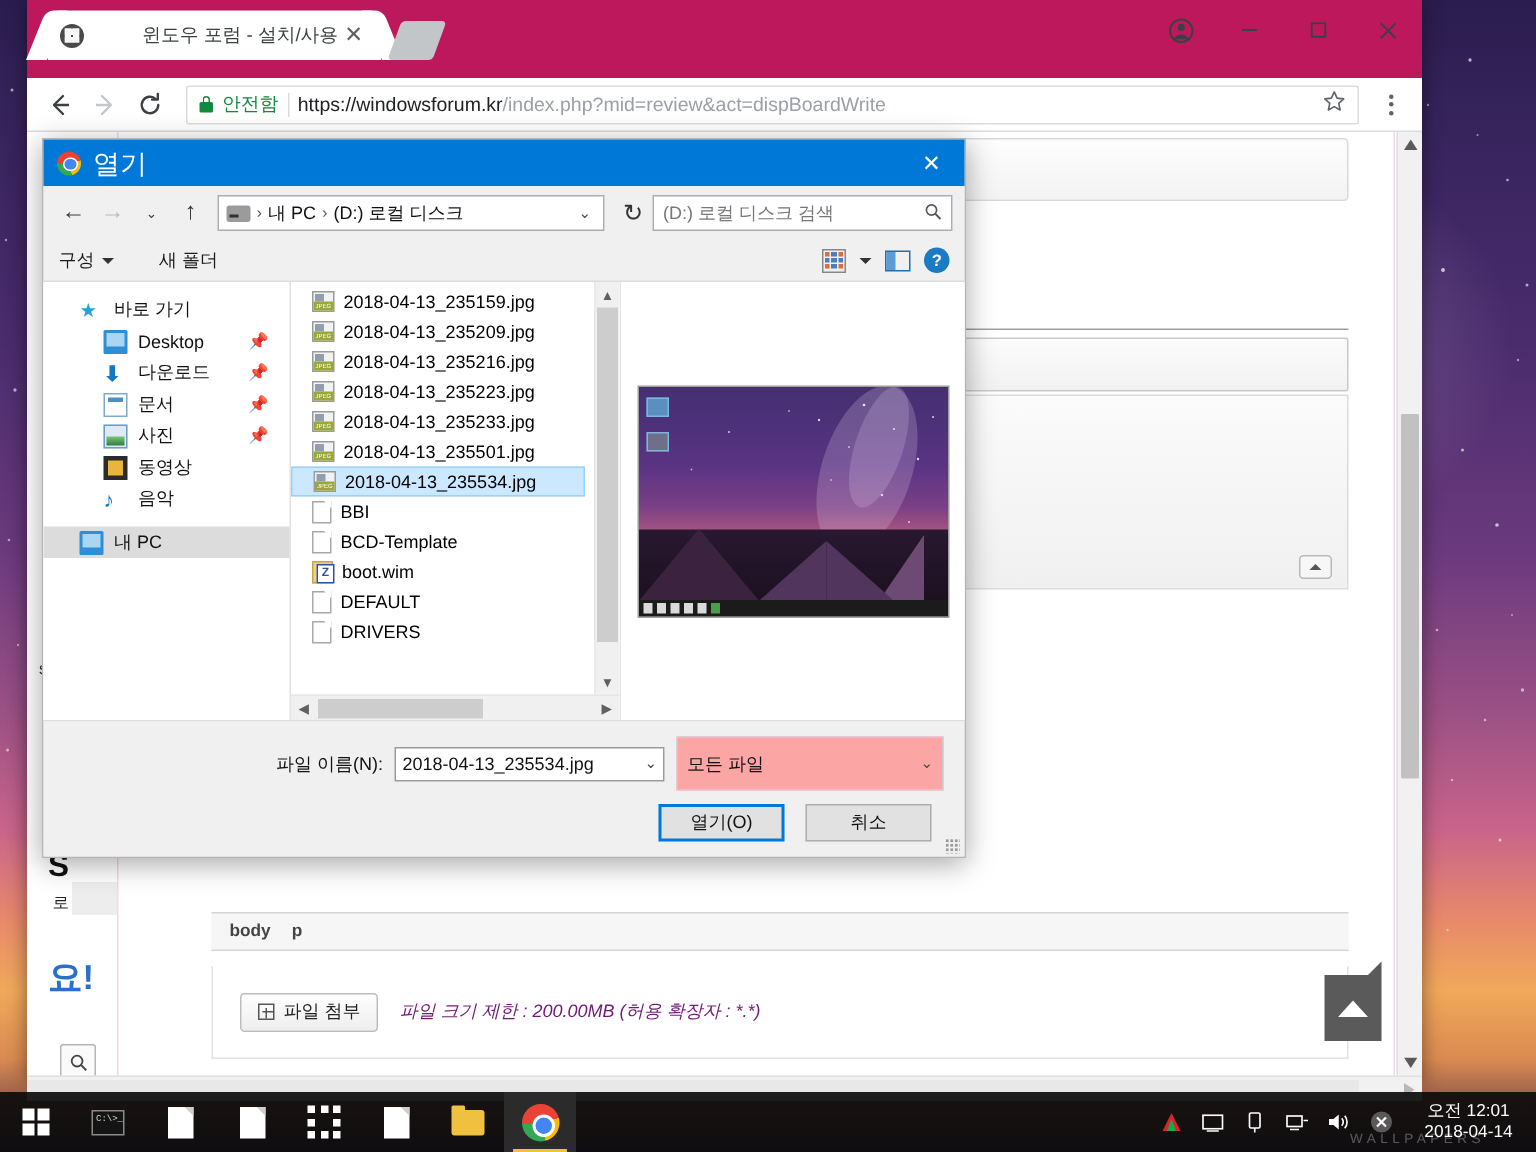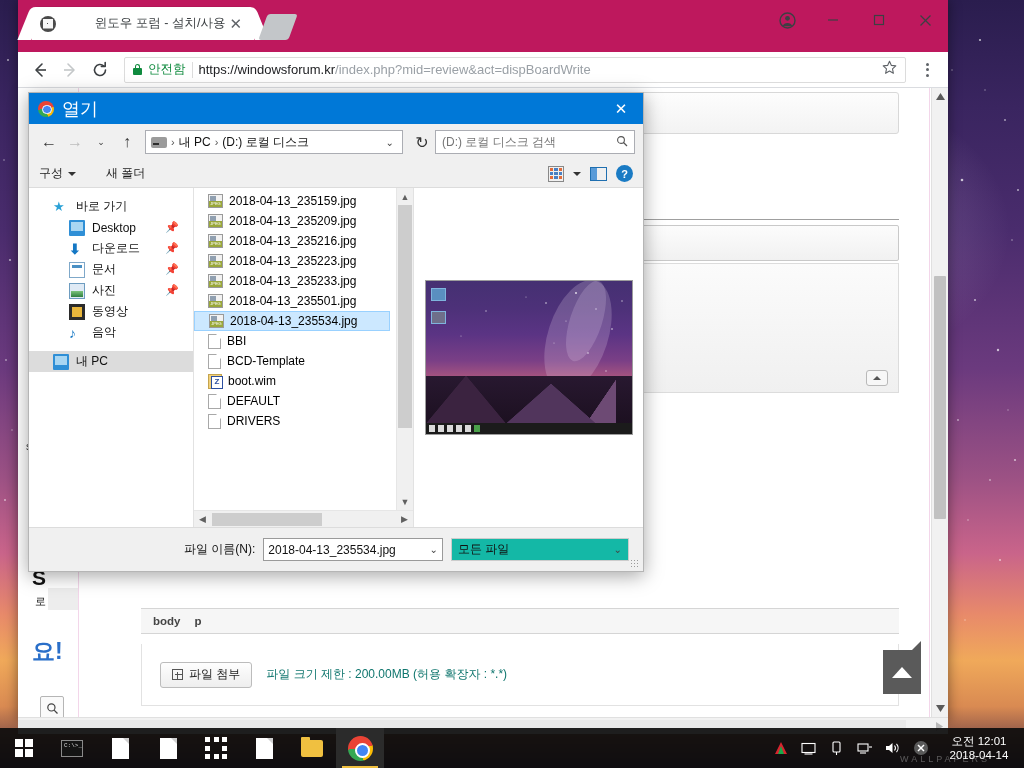--- a/index.html
+++ b/index.html
@@ -161,21 +161,21 @@
     font-size:12px; color:#222;
   }
   .attach-plus{
     width:11px;height:11px;border:1px solid #555; position:relative; display:inline-block;
   }
   .attach-plus:before,.attach-plus:after{
     content:"";position:absolute;background:#555;
   }
   .attach-plus:before{left:4px;top:2px;width:1px;height:7px;}
   .attach-plus:after{left:2px;top:4px;width:7px;height:1px;}
-  .attach-note{ font-size:12px; color:#0f766e; }
+  .attach-note{ font-size:12px; color:#701a75;font-style:italic; }
 
   .left-strip { position:absolute; left:0; top:0; width:60px; bottom:0; background:#fff;}
   .ls-link { position:absolute; left:18px; top:331px; font-size:11px; color:#1a6fd4;}
   .ls-txt  { position:absolute; left:8px;  top:352px; font-size:11px; color:#333;}
   .ls-grey { position:absolute; left:28px; top:385px; width:34px; height:26px; background:#e8e8e8;}
   .ls-hr   { position:absolute; left:14px; top:462px; width:46px; height:1px; background:#ddd;}
   .ls-s    { position:absolute; left:14px; top:478px; font-size:21px; font-weight:bold; color:#111;}
   .ls-ro   { position:absolute; left:17px; top:506px; font-size:11px; color:#222;}
   .ls-grey2{ position:absolute; left:30px; top:500px; width:32px; height:22px; background:#ededed;}
   .ls-big  { position:absolute; left:14px; top:548px; font-size:23px; font-weight:bold; color:#2a6fc9;}
@@ -388,21 +388,21 @@
 
   .dlg-footer{ height:auto; background:#f0f0f0; padding:10px 14px 10px 0; position:relative;}
   .fn-row{ display:flex; align-items:center; gap:8px; padding-left:155px; }
   .fn-label2{ font-size:12px; color:#111; white-space:nowrap; }
   .fn-input{
     width:190px; height:23px; border:1px solid #9a9a9a; background:#fff;
     display:flex; align-items:center; padding:0 4px; font-size:12px; color:#111;
   }
   .fn-input .cv{ margin-left:auto; color:#444; font-size:10px; }
   .type-select{
-    width:188px; height:23px; border:1px solid #ccc; background:#14b8a6;
+    width:188px; height:36px; border:1px solid #ccc; background:#fca5a5;
     display:flex; align-items:center; padding:4px 6px; font-size:12px; color:#111;
   }
   .type-select .cv{ margin-left:auto; color:#444; font-size:10px;}
   .btn-row{ display:flex; gap:14px; justify-content:flex-end; margin-top:9px; padding-right:8px;}
   .dbtn{
     width:84px;height:25px;border:1px solid #adadad;background:#e1e1e1;
     display:flex;align-items:center;justify-content:center;font-size:12px;color:#111;
   }
   .dbtn.primary{ border:2px solid #0078d7; background:#e1e1e1; }
   .grip{
@@ -844,20 +844,24 @@
     <div class="fn-row">
       <span class="fn-label2">파일 이름(N):</span>
       <div class="fn-input">
         <span>2018-04-13_235534.jpg</span>
         <span class="cv">⌄</span>
       </div>
       <div class="type-select">
         <span>모든 파일</span>
         <span class="cv">⌄</span>
       </div>
+    </div>
+    <div class="btn-row">
+      <div class="dbtn primary">열기(O)</div>
+      <div class="dbtn">취소</div>
     </div>
     <div class="grip"></div>
   </div>
 </div>
 
 <div id="taskbar">
   <div class="start">
     <span class="winlogo">
         <i></i>
         <i></i>

